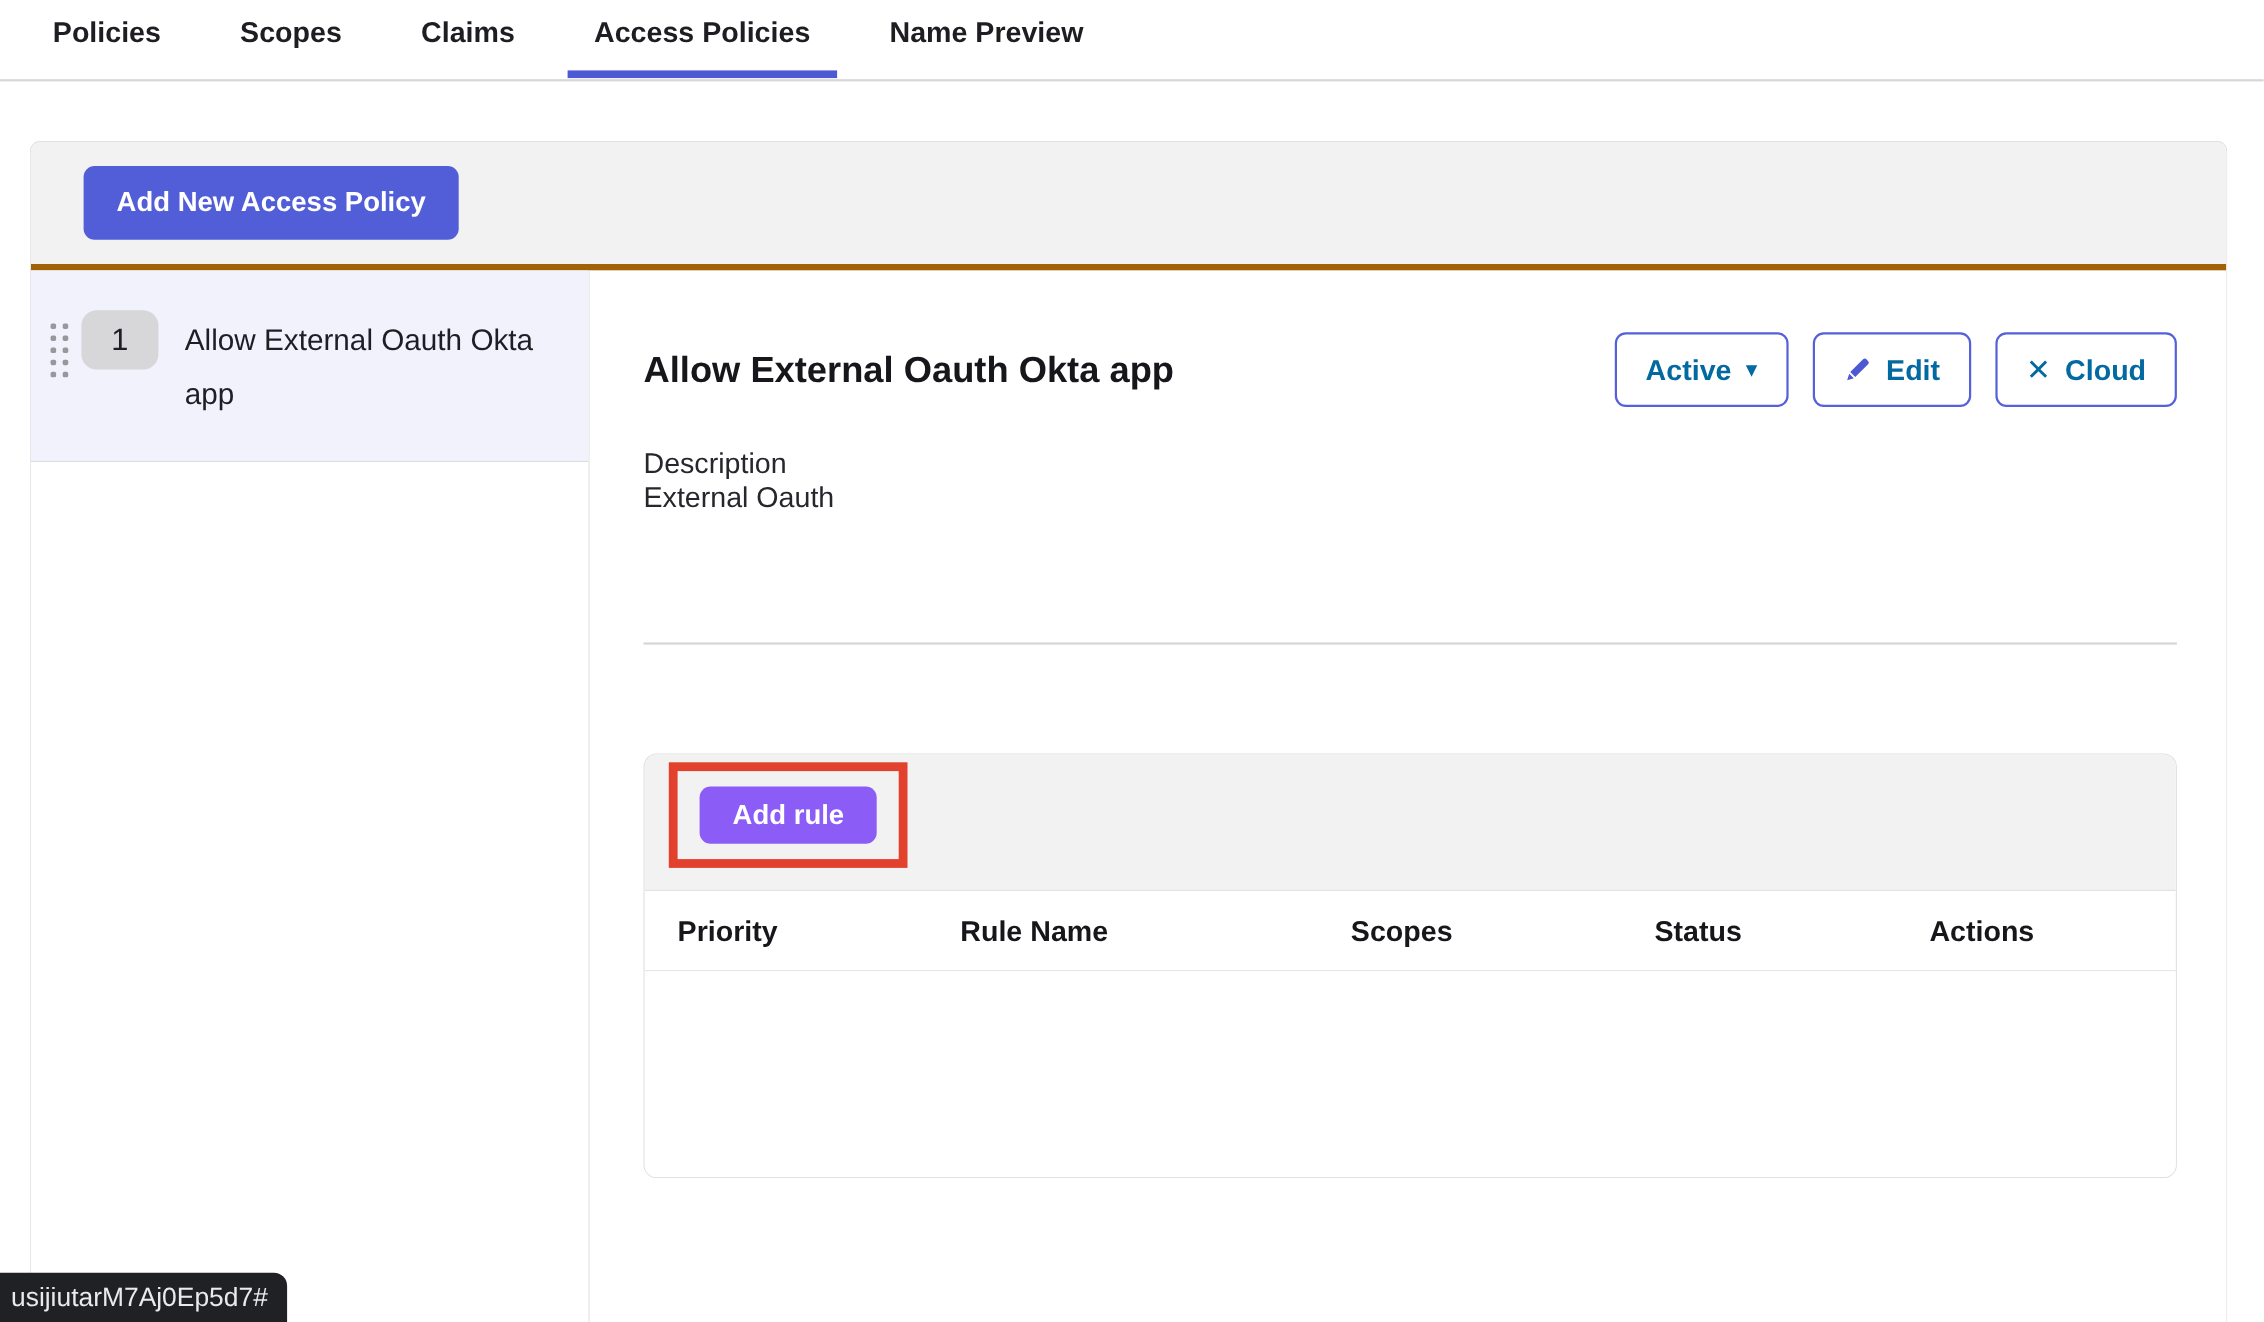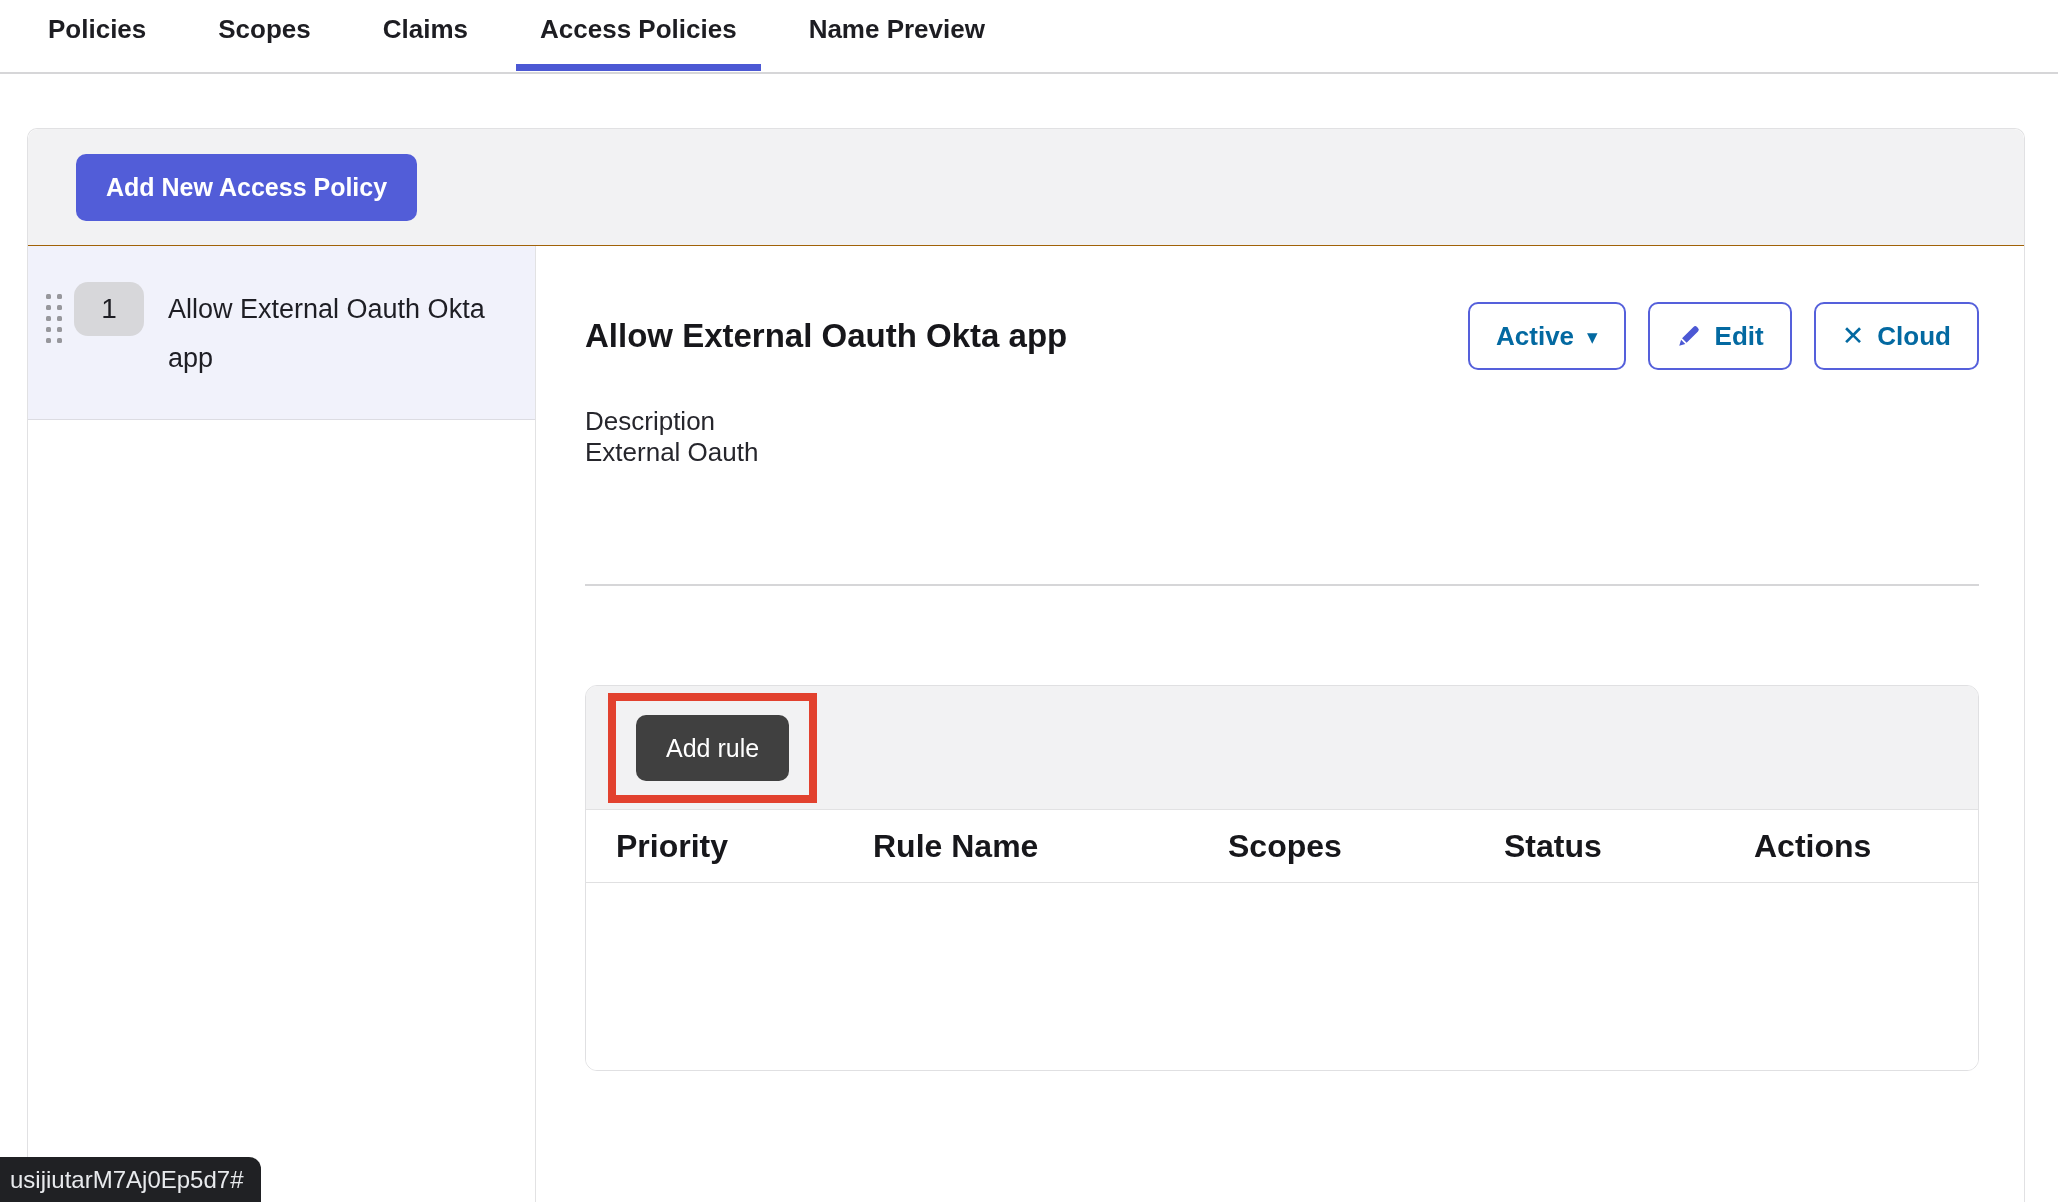--- a/index.html
+++ b/index.html
@@ -24,21 +24,21 @@
   }
   
   .panel{
     position:absolute;left:27px;top:128px;width:1998px;height:1074px;
     box-sizing:border-box;background:#fff;
     border:1px solid #e1e1e3;border-bottom:none;border-radius:10px 10px 0 0;
     overflow:hidden;
   }
   .panel-header{
     height:117px;box-sizing:border-box;background:#f2f2f3;
-    border-bottom:1px solid #a16207;border-radius:10px 10px 0 0;
+    border-bottom:6px solid #a16207;border-radius:10px 10px 0 0;
     display:flex;align-items:center;padding-left:48px;
   }
   .btn-primary{
     background:#525dd8;color:#ffffff;border:none;border-radius:10px;
     font-family:inherit;font-size:25px;font-weight:bold;
     height:67px;padding:0 30px;cursor:pointer;
   }
   .panel-body{display:flex;height:calc(100% - 117px);}
   
   .sidebar{width:508px;box-sizing:border-box;border-right:1px solid #e2e2e3;flex:none;}
@@ -88,29 +88,29 @@
   .rules{margin-top:99px;border:1px solid #e0e0e2;border-radius:12px;overflow:hidden;}
   .rules-header{
     position:relative;height:124px;box-sizing:border-box;
     background:#f2f2f3;border-bottom:1px solid #e2e2e3;
   }
   .red-box{
     position:absolute;left:22px;top:7px;
     border:8px solid #e2412e;padding:14px 20px;background:transparent;
   }
   .btn-addrule{
-    background:#404040;color:#fff;border:none;border-radius:10px;
-    font-family:inherit;font-size:25px;font-weight:normal;height:66px;padding:0 30px;
+    background:#8b5cf6;color:#fff;border:none;border-radius:10px;
+    font-family:inherit;font-size:25px;font-weight:bold;height:52px;padding:0 30px;
     cursor:pointer;
   }
   .rules-table-header{
     display:grid;grid-template-columns:257px 355px 276px 250px 1fr;
     align-items:center;height:72px;padding-left:30px;
     border-bottom:1px solid #e0e0e1;
-    font-size:32px;font-weight:bold;color:#17171b;
+    font-size:26px;font-weight:bold;color:#17171b;
   }
   .rules-table-body{height:187px;background:#fff;}
   
   .status-tooltip{
     position:absolute;left:0;bottom:-6px;z-index:20;
     background:#202124;color:#e8eaed;font-size:24px;
     padding:9px 18px 14px 10px;border-radius:0 12px 0 0;white-space:nowrap;
   }
 </style>
 </head>

